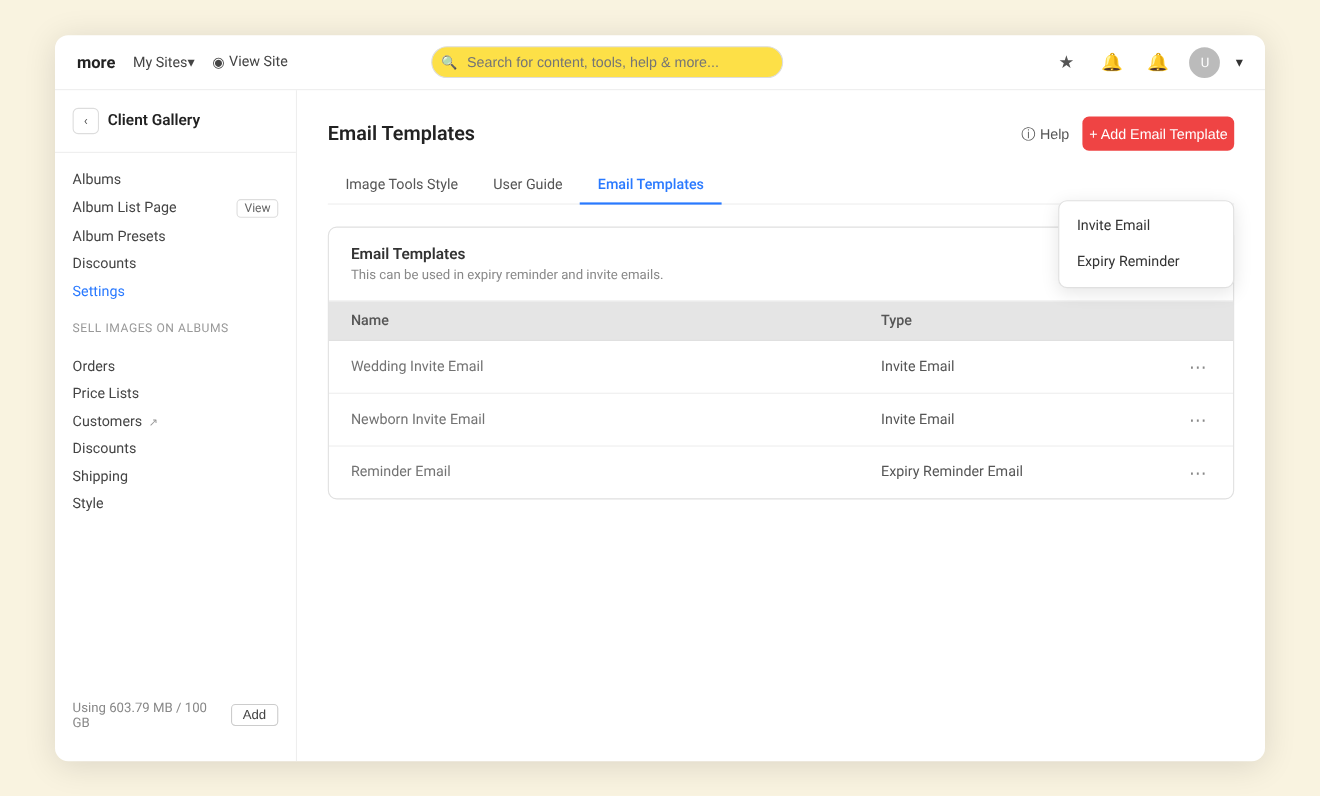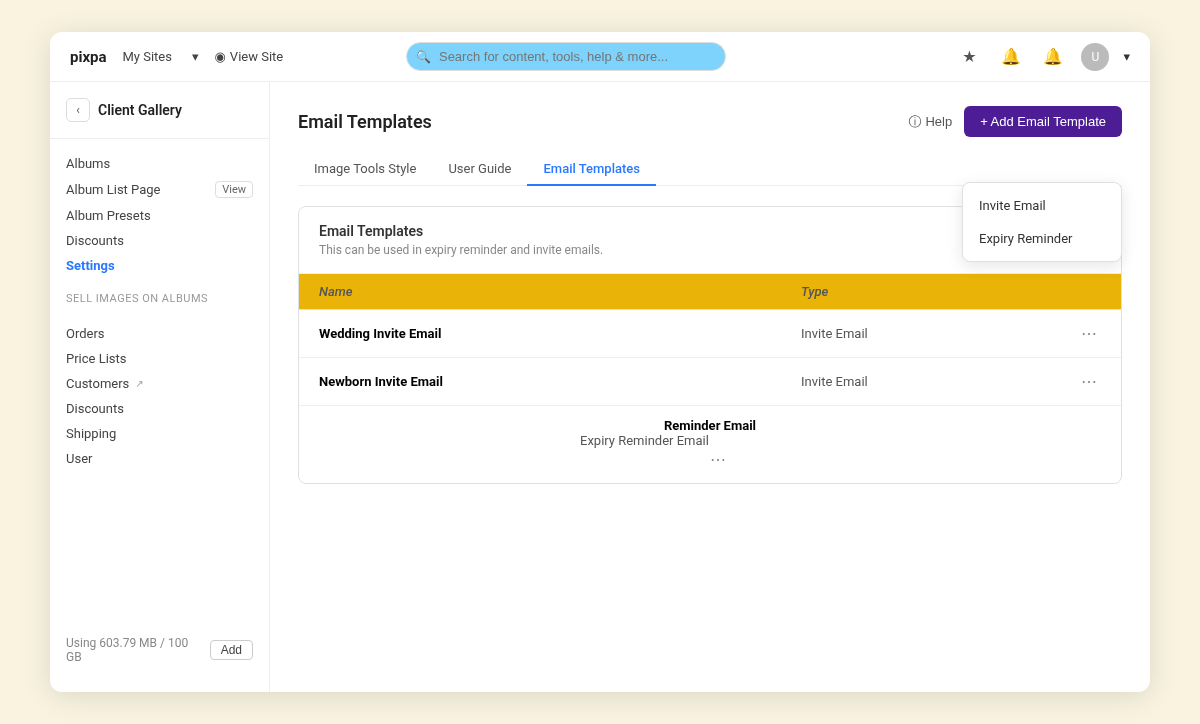--- a/index.html
+++ b/index.html
@@ -35,21 +35,21 @@
       flex-shrink: 0;
     }
     .brand {
       font-weight: 700;
       font-size: 15px;
       color: #222;
     }
     .nav-my-sites {
       display: flex;
       align-items: flex-end;
-      gap: 20px;
+      gap: 0;
       font-size: 13px;
       color: #444;
       cursor: pointer;
     }
     .nav-view-site {
       display: flex;
       align-items: center;
       gap: 4px;
       font-size: 13px;
       color: #444;
@@ -61,21 +61,21 @@
       margin: 0 auto;
       position: relative;
     }
     .search-bar input {
       width: 100%;
       padding: 6px 12px 6px 32px;
       border: 1px solid #ddd;
       border-radius: 20px;
       font-size: 13px;
       color: #555;
-      background: #7dd3fc;
+      background: #fde047;
       outline: none;
     }
     .search-icon-wrap {
       position: absolute;
       left: 10px;
       top: 50%;
       transform: translateY(-50%);
       color: #999;
       font-size: 12px;
     }
@@ -151,21 +151,21 @@
     }
     .sidebar-item {
       padding: 5px 16px;
       cursor: pointer;
       color: #444;
       font-size: 13px;
       display: flex;
       align-items: center;
       gap: 6px;
     }
-    .sidebar-item.active { color: #2979ff; font-weight: 700; }
+    .sidebar-item.active { color: #2979ff; font-weight: 400; }
     .sidebar-item .view-badge {
       margin-left: auto;
       font-size: 11px;
       border: 1px solid #ddd;
       border-radius: 4px;
       padding: 1px 6px;
       color: #666;
     }
     .sidebar-item .ext-icon {
       font-size: 10px;
@@ -223,25 +223,25 @@
       display: flex;
       align-items: center;
       gap: 4px;
       color: #555;
       font-size: 13px;
       cursor: pointer;
       border: none;
       background: none;
     }
     .add-template-btn {
-      background: #4c1d95;
+      background: #ef4444;
       color: #fff;
       border: none;
       border-radius: 6px;
-      padding: 8px 16px;
+      padding: 8px 6px;
       font-size: 13px;
       font-weight: 500;
       cursor: pointer;
       display: flex;
       align-items: center;
       gap: 4px;
     }
     
     .tabs {
       display: flex;
@@ -281,35 +281,34 @@
       font-size: 12px;
       color: #888;
     }
     
     .table {
       width: 100%;
     }
     .table-header {
       display: flex;
       padding: 10px 20px;
-      background: #eab308;
+      background: #e5e5e5;
       border-bottom: 1px solid #e0e0e0;
-      font-style: italic;
     }
     .col-name { flex: 1; font-weight: 500; font-size: 13px; color: #555; }
     .col-type { width: 260px; font-weight: 500; font-size: 13px; color: #555; }
     .col-actions { width: 40px; }
     .table-row {
       display: flex;
       padding: 12px 20px;
       border-bottom: 1px solid #eee;
       align-items: center;
     }
-    .table-row:last-child { border-bottom: none; flex-direction: column; }
-    .row-name { flex: 1; font-weight: 700; font-size: 13px; color: #000000; }
+    .table-row:last-child { border-bottom: none; }
+    .row-name { flex: 1; font-weight: 400; font-size: 13px; color: #737373; }
     .row-type { width: 260px; font-size: 13px; color: #555; }
     .row-actions { width: 40px; display: flex; justify-content: flex-end; }
     .three-dots {
       cursor: pointer;
       color: #888;
       font-size: 16px;
       padding: 2px 4px;
     }
     
     .dropdown-menu {
@@ -330,21 +329,21 @@
       color: #333;
       cursor: pointer;
     }
   </style>
 </head>
 <body>
 
 <div class="app-window">
 
   <div class="top-nav">
-    <span class="brand">pixpa</span>
+    <span class="brand">more</span>
     <div class="nav-my-sites">
       <span>My Sites</span>
       <span>▾</span>
     </div>
     <div class="nav-view-site">
       <span style="font-size:13px;">◉</span>
       <span>View Site</span>
     </div>
     <div class="search-bar">
       <span class="search-icon-wrap">🔍</span>
@@ -398,21 +397,21 @@
           <span>Customers</span>
           <span class="ext-icon">↗</span>
         </div>
         <div class="sidebar-item">
           <span>Discounts</span>
         </div>
         <div class="sidebar-item">
           <span>Shipping</span>
         </div>
         <div class="sidebar-item">
-          <span>User</span>
+          <span>Style</span>
         </div>
       </div>
       <div class="sidebar-footer">
         <span>Using 603.79 MB / 100 GB</span>
         <button class="add-btn-small">Add</button>
       </div>
     </div>
 
     <div class="main-content">
       <div class="page-header">

